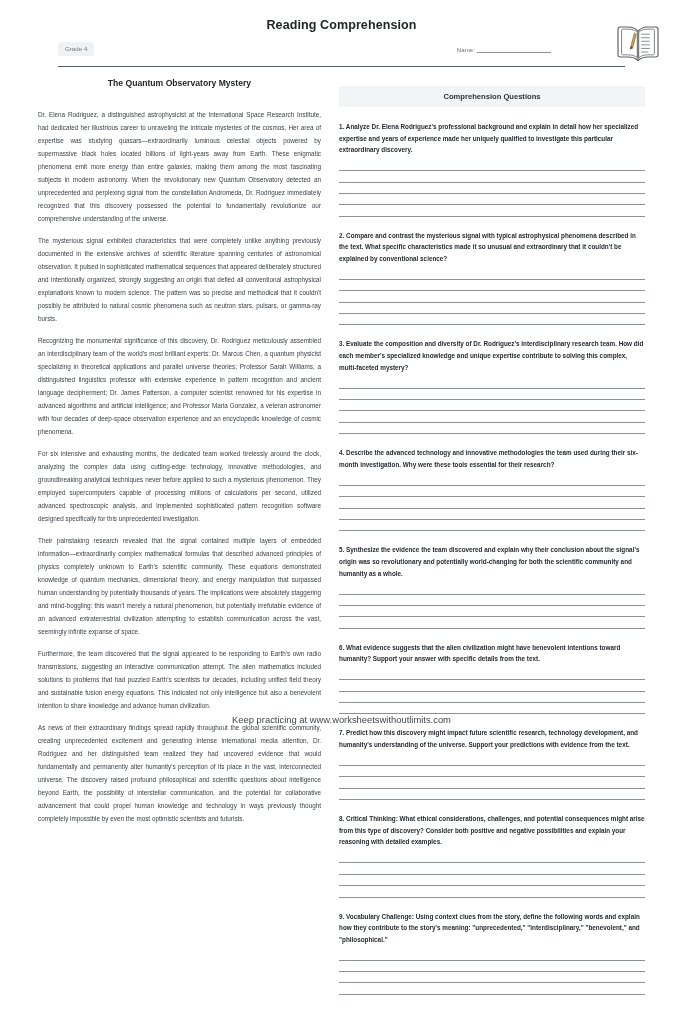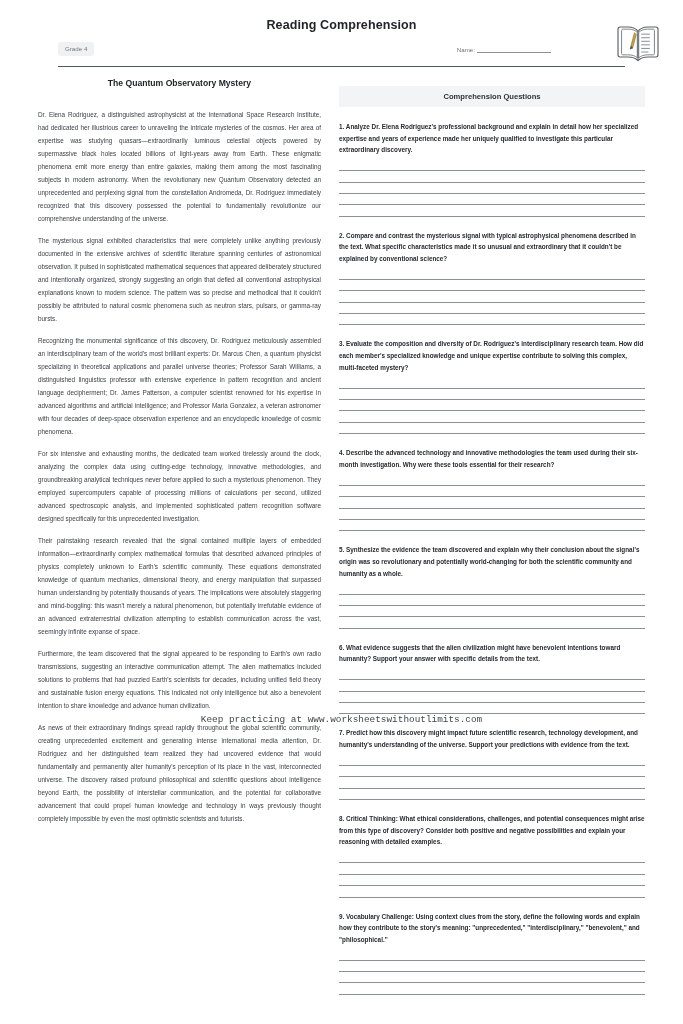--- a/index.html
+++ b/index.html
@@ -145,21 +145,20 @@
     border-bottom: 0.9px solid #8b9096;
     height: 10.4px;
   }
 
   
   .footer {
     text-align: center;
     font-size: 9.4px;
     color: #41464b;
     padding: 6px 0 11px 0;
-    font-family: Liberation Mono, monospace;
   }
 </style>
 </head>
 <body>
 
 <div class="page">
 
   <div class="header">
     <div class="header-title">Reading Comprehension</div>
     <div class="header-row">

